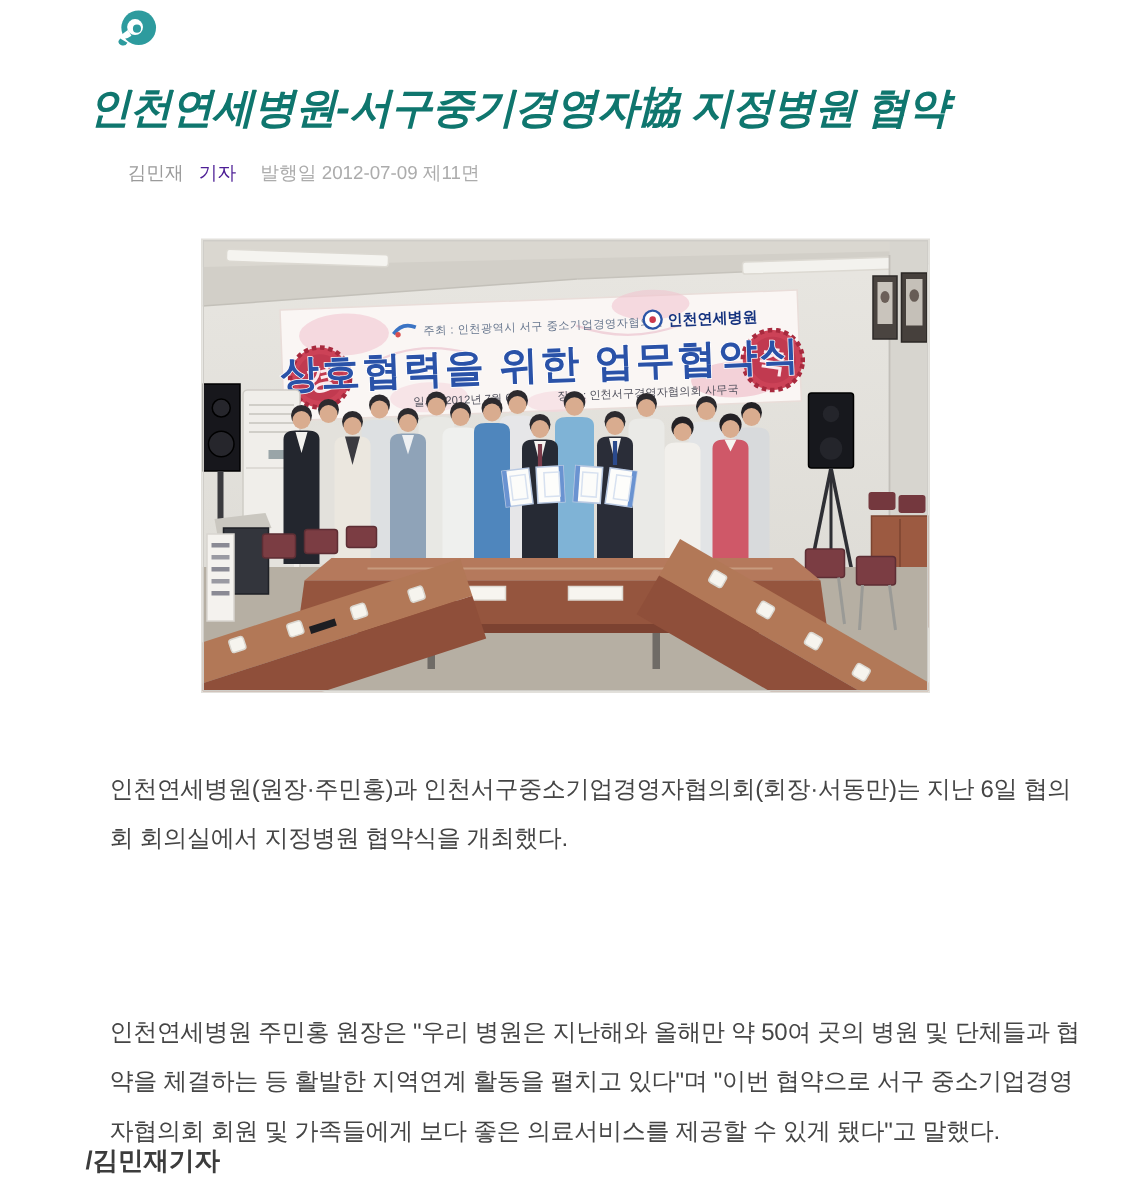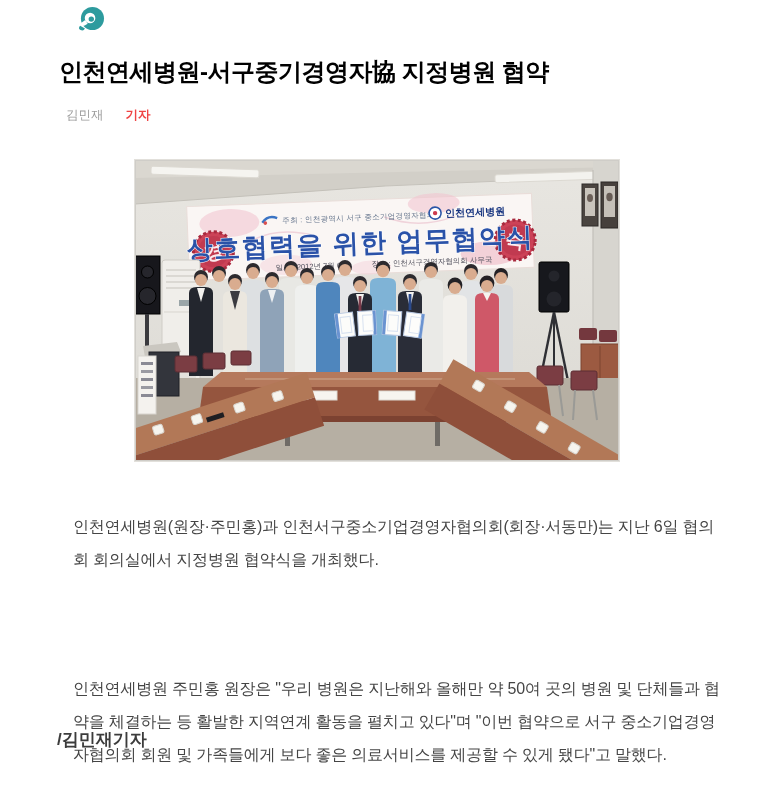--- a/index.html
+++ b/index.html
@@ -3,33 +3,33 @@
 <meta charset="utf-8">
 <style>
   html,body{margin:0;padding:0;background:#fff;}
   .page{position:relative;width:762px;height:797px;background:#fff;overflow:hidden;
         font-family:"Liberation Sans",sans-serif;}
   
   .masthead{position:absolute;left:77px;top:6px;display:flex;align-items:center;gap:8px;}
   .logo-text{font-size:21px;font-weight:800;color:#4c4d50;letter-spacing:2.5px;}
   
   .headline{position:absolute;left:59px;top:52px;width:670px;margin:0;
-            font-size:24px;line-height:40px;font-weight:700;color:#000000;letter-spacing:-0.5px;}
-  .byline{position:absolute;left:66px;top:107px;font-size:12.5px;color:#9b9b9b;
+            font-size:28px;line-height:40px;font-weight:700;color:#0f766e;letter-spacing:-0.5px;font-style:italic;}
+  .byline{position:absolute;left:85px;top:107px;font-size:12.5px;color:#9b9b9b;
           display:flex;align-items:baseline;text-align:right;}
-  .byline .reporter-title{color:#ef4444;font-weight:700;margin-left:22px;}
+  .byline .reporter-title{color:#4c1d95;font-weight:400;margin-left:10px;}
   .byline .published{color:#acacac;margin-left:16px;}
   
   .photo{position:absolute;left:135px;top:160px;width:484px;height:301px;outline:1px solid #e2e0db;}
   .photo svg{display:block;width:100%;height:100%;}
   
   .body-p{position:absolute;left:57px;width:650px;margin:16px;font-size:16px;line-height:33px;
           color:#454545;letter-spacing:-0.2px;word-break:break-all;}
   .p1{top:494px;} .p2{top:576px;} .p3{top:656px;}
-  .signoff{position:absolute;left:57px;top:728px;margin:0;font-size:17px;line-height:24px;
+  .signoff{position:absolute;left:57px;top:762px;margin:0;font-size:17px;line-height:24px;
            color:#3c3c3c;font-weight:600;}
 </style>
 </head>
 <body>
 
 <div class="page">
 
   <div class="masthead">
     <svg width="29" height="26" viewBox="0 0 30 27">
       <circle cx="16" cy="13" r="12" fill="#2d9b9e"></circle>
@@ -38,20 +38,21 @@
       <path d="M1 20 Q6 22.5 11 18.5 L8.5 14.5 Z" fill="#ffffff"></path>
       <path d="M3.2 20.5 q-2.6 3 0.4 4.4 q3.2 1.4 4.6-1.6 z" fill="#2d9b9e"></path>
     </svg>
   </div>
 
   <h1 class="headline">인천연세병원-서구중기경영자協 지정병원 협약</h1>
 
   <div class="byline">
     <span>김민재</span>
     <span class="reporter-title">기자</span>
+    <span class="published">발행일 2012-07-09 제11면</span>
   </div>
 
   <figure class="photo" style="margin:0">
   <svg viewBox="0 0 484 301" preserveAspectRatio="none">
     <defs>
       <clipPath id="pc">
             <rect x="0" y="0" width="484" height="301"></rect>
           </clipPath>
       <linearGradient id="wallg" x1="0" y1="0" x2="0" y2="1">
         <stop offset="0" stop-color="#e8e6e1"></stop>

